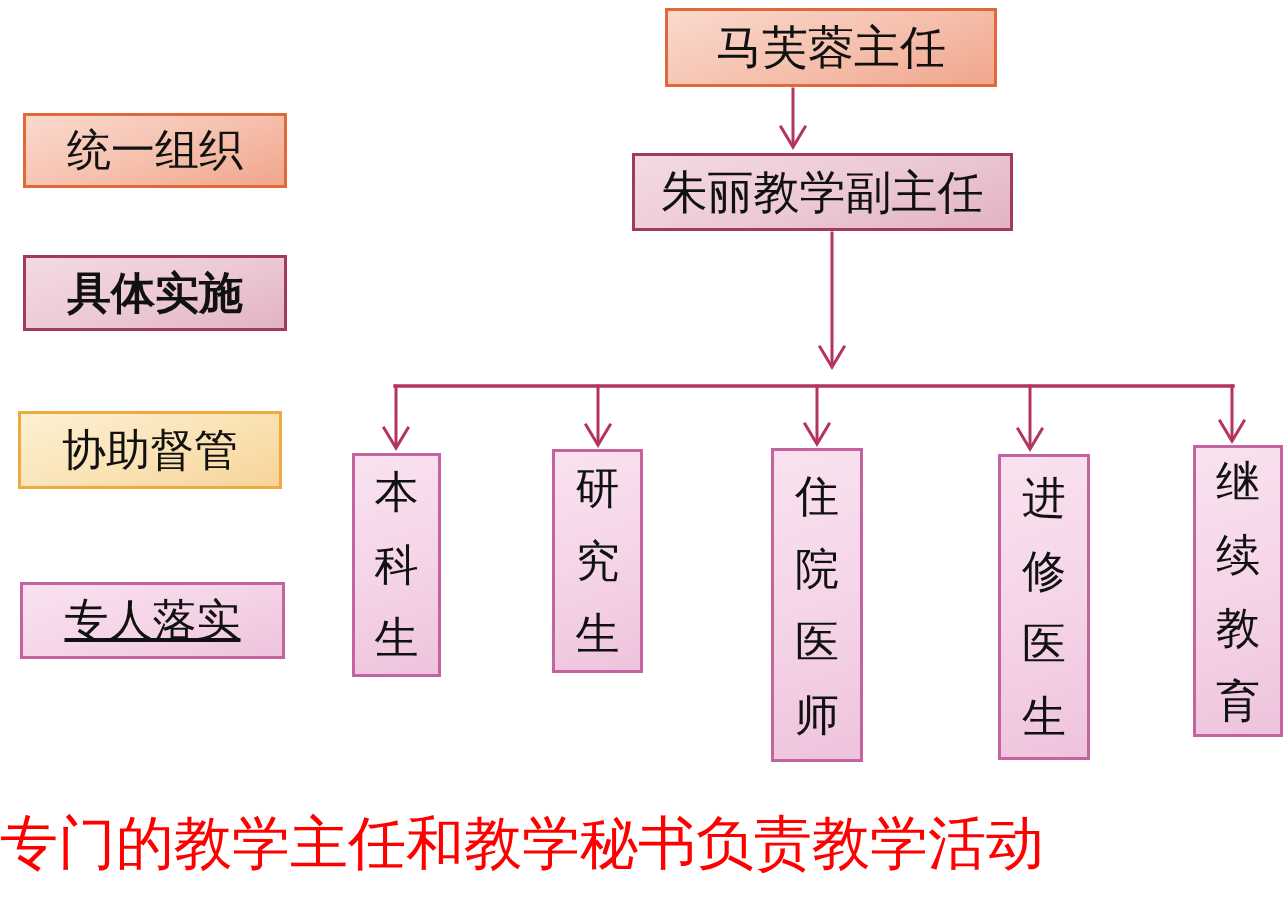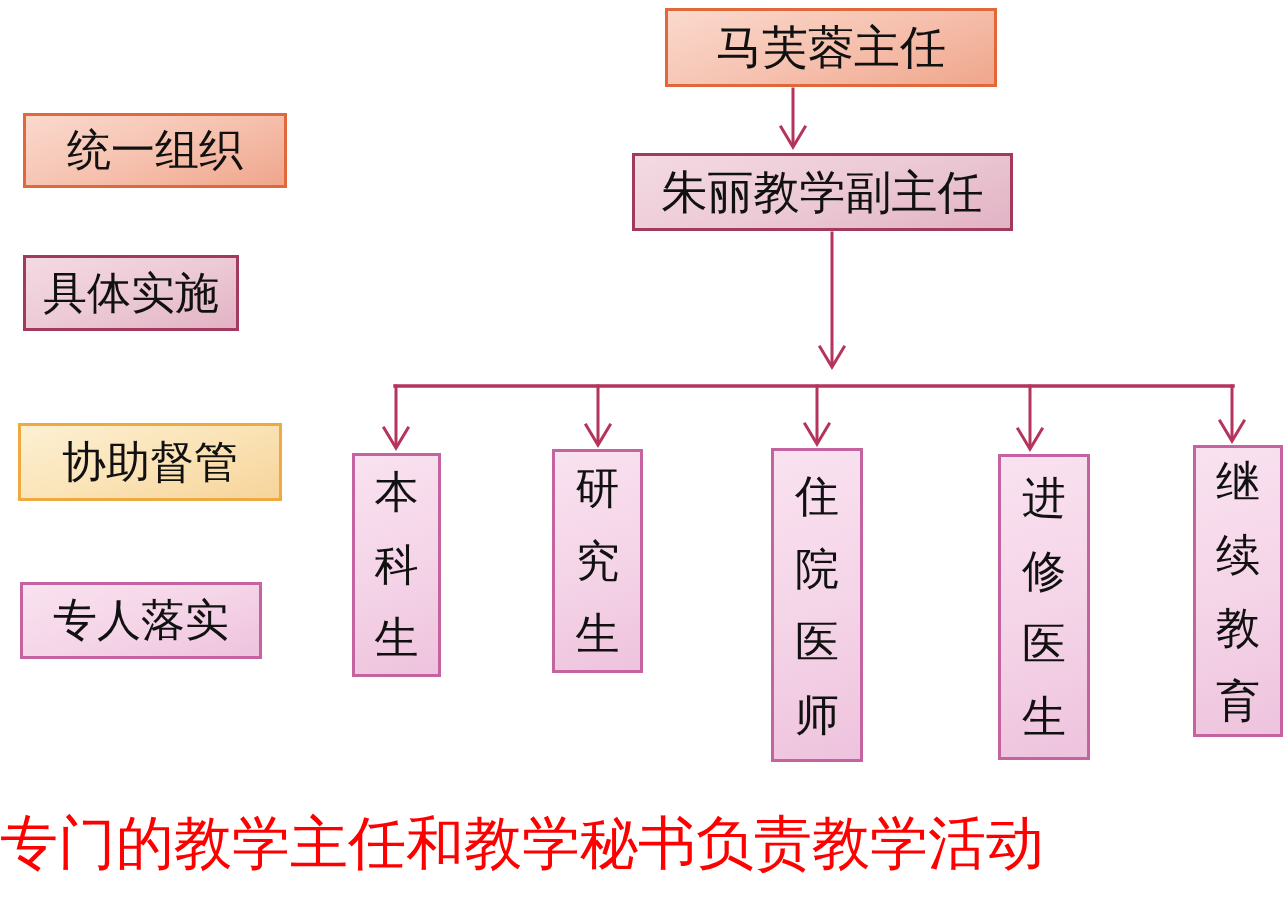--- a/index.html
+++ b/index.html
@@ -95,27 +95,27 @@
     <span>马芙蓉主任</span>
   </div>
 
   <div class="node rose t46" style="left:632px;top:153px;width:381px;height:78px;">
     <span>朱丽教学副主任</span>
   </div>
 
   <div class="node orange t44" style="left:23px;top:113px;width:264px;height:75px;">
     <span>统一组织</span>
   </div>
-  <div class="node rose t44" style="left:23px;top:255px;width:216px;height:76px;">
+  <div class="node rose t44" style="left:23px;top:255px;width:264px;height:76px;font-weight:bold;">
     <span>具体实施</span>
   </div>
-  <div class="node gold t44" style="left:18px;top:423px;width:264px;height:78px;">
+  <div class="node gold t44" style="left:18px;top:411px;width:264px;height:78px;">
     <span>协助督管</span>
   </div>
-  <div class="node pink t44" style="left:20px;top:582px;width:242px;height:77px;">
+  <div class="node pink t44" style="left:20px;top:582px;width:265px;height:77px;text-decoration:underline;">
     <span>专人落实</span>
   </div>
 
 
   <div class="node pink" style="left:352px;top:453px;width:89px;height:224px;">
     <div class="vstack">
         <span>本</span>
         <span>科</span>
         <span>生</span>
       </div>

